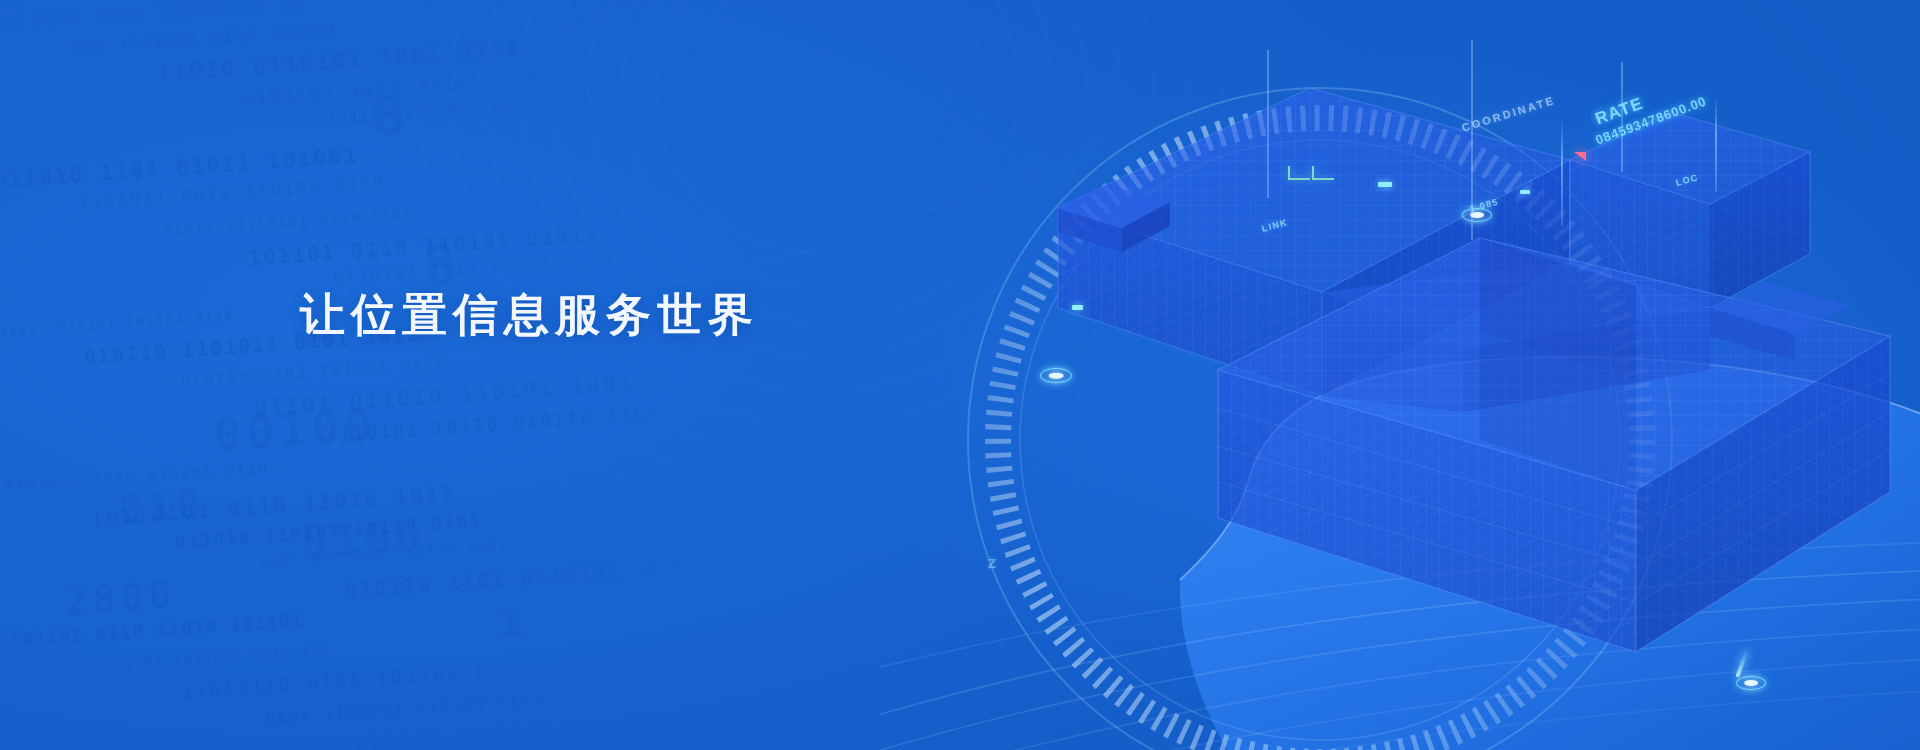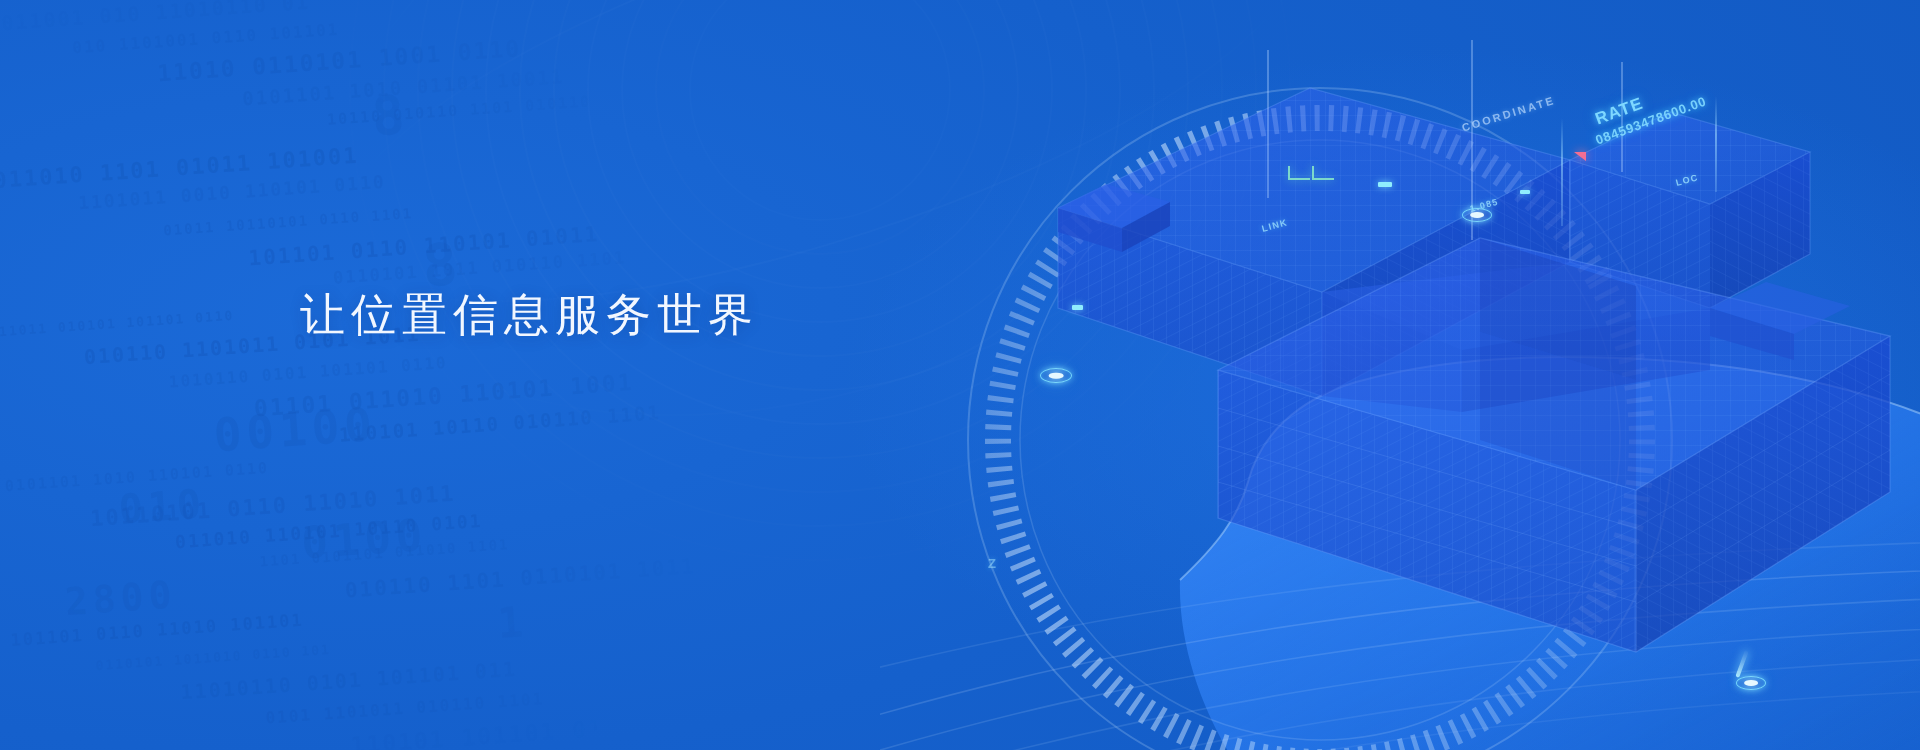--- a/index.html
+++ b/index.html
@@ -186,21 +186,21 @@
     font-weight:400;
     color:#ffffff;
     letter-spacing:10px;
     text-shadow:0 2px 18px rgba(4,40,110,.35);
     white-space:nowrap;
   }
   .subhead{
     margin:32px 0 11px 0;
     font-size:45px;
     line-height:1.12;
-    font-weight:400;
+    font-weight:700;
     color:#f2f7ff;
     letter-spacing:6px;
     text-shadow:0 2px 14px rgba(4,40,110,.30);
     white-space:nowrap;
   }
 </style>
 </head>
 <body>
 
 <div class="stage">

